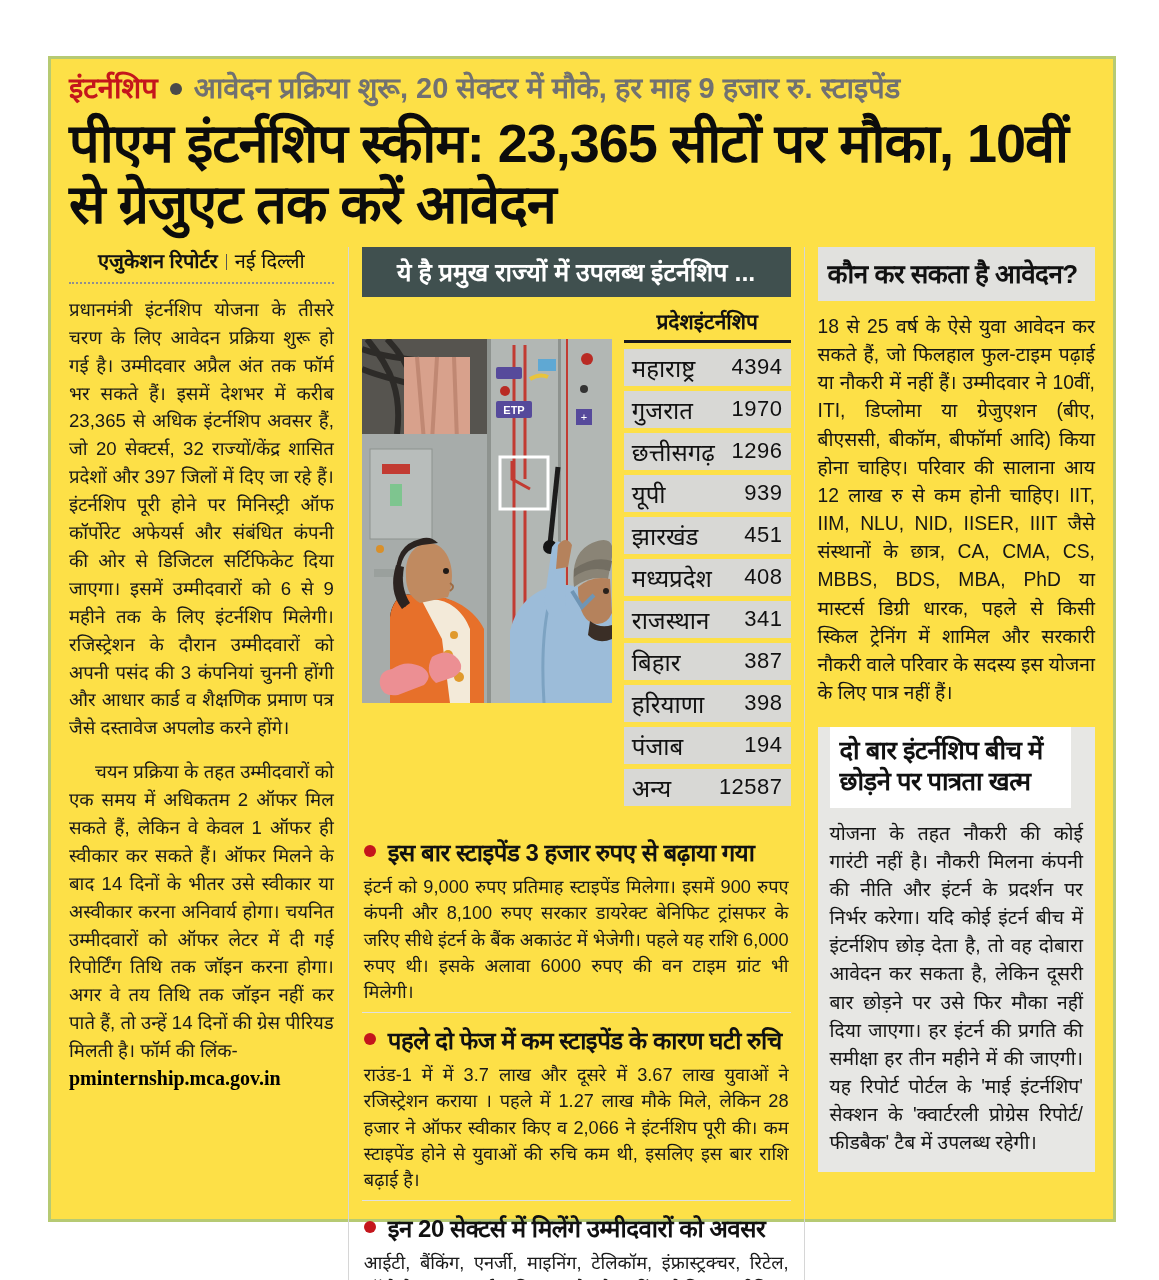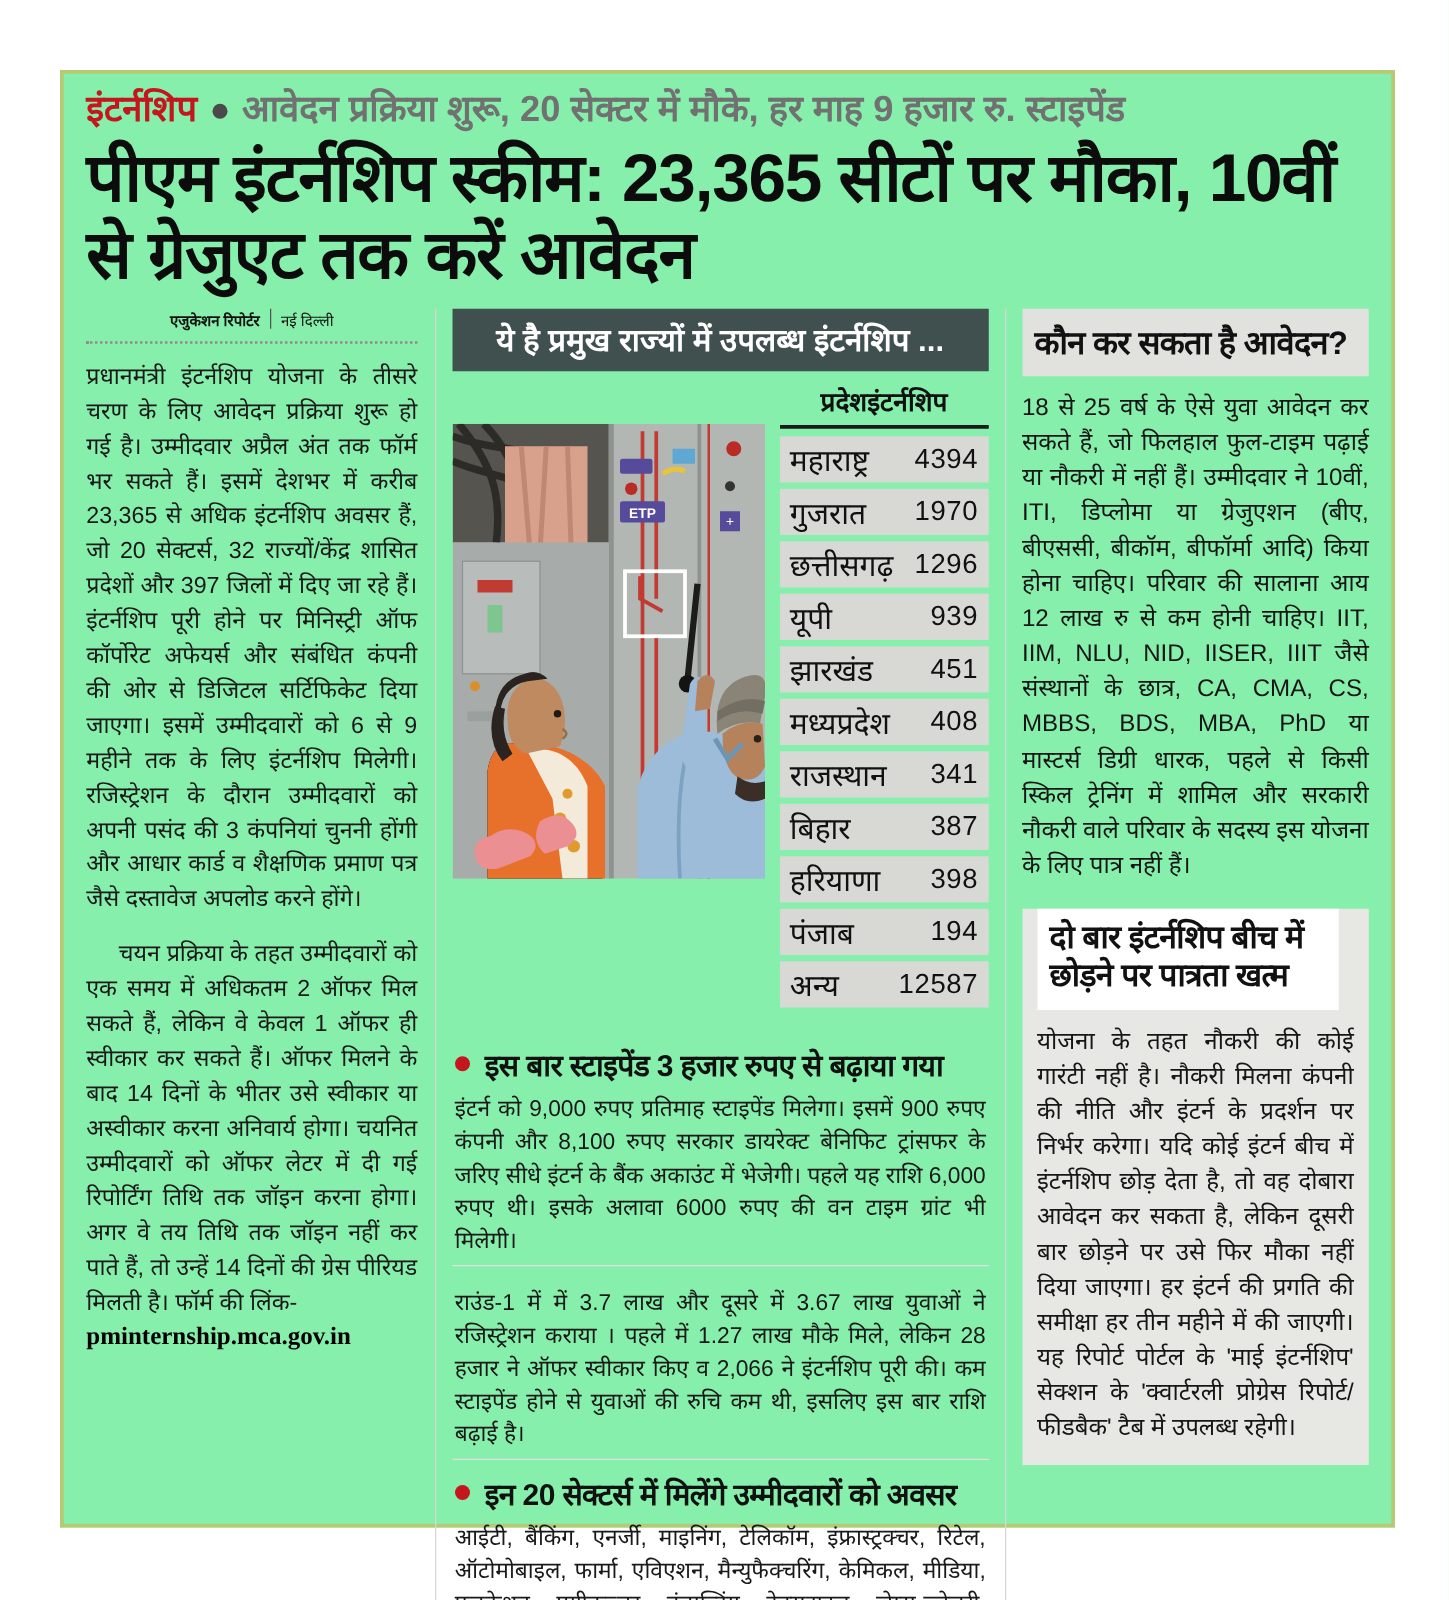--- a/index.html
+++ b/index.html
@@ -1,21 +1,21 @@
 <!DOCTYPE html>
 <html><head>
 <meta charset="utf-8">
 <style>
   * { box-sizing: border-box; margin: 0; padding: 0; }
   html,body { width:1159px; height:1280px; background:#ffffff; }
   body { font-family:"Liberation Sans", sans-serif; color:#111; position:relative; }
 
   .frame {
     position:absolute; left:48px; top:56px; width:1068px; height:1166px;
-    border:3px solid #b6ca73; background:#86efac; padding:14px 18px 12px 18px;
+    border:3px solid #b6ca73; background:#fde047; padding:14px 18px 12px 18px;
   }
 
   
   .kicker-row { display:flex; align-items:center; gap:12px; font-weight:bold; font-size:29px; line-height:1.1; }
   .kicker-label { color:#c4161c; }
   .kicker-bullet { width:12px; height:12px; border-radius:50%; background:#4a4a4a; flex:0 0 auto; }
   .kicker-sub { color:#717171; }
 
   
   .headline {
@@ -23,21 +23,21 @@
     margin-top:8px; letter-spacing:-1px; width:1010px;
   }
 
   
   .columns { display:flex; margin-top:12px; }
   .col-left { width:288px; padding-right:14px; border-right:1px solid #d6d6d6; }
   .col-mid  { width:468px; padding:0 13px; }
   .col-right{ width:300px; padding-left:13px; border-left:1px solid #d6d6d6; }
 
   
-  .byline { text-align:center; font-size:12px; padding-bottom:8px; border-bottom:2px dotted #8f8f8f; }
+  .byline { text-align:center; font-size:20px; padding-bottom:8px; border-bottom:2px dotted #8f8f8f; }
   .byline .rep { font-weight:bold; }
   .byline .sep { display:inline-block; width:1px; height:16px; background:#555; margin:0 8px; vertical-align:-2px; }
   .body-text { font-size:18.6px; line-height:1.5; text-align:justify; color:#191919;margin-top:16px; }
   .col-left .body-text.p1 { margin-top:12px; }
   .col-left .body-text.p2 { text-indent:26px; }
   .article-link { font-weight:bold; font-family:"Liberation Serif", serif; font-size:20px; color:#000; text-decoration:none; display:inline-block; margin-top:2px; }
 
   
   .panel-head { background:#40504f; color:#fff; text-align:center; font-weight:bold; font-size:25px; padding:7px 4px 9px; }
   .panel-body { display:flex; gap:12px; margin-top:6px; }
@@ -215,20 +215,24 @@
 
       <div class="sections">
         <div class="section">
           <div class="sec-head">
             <span class="sec-bullet"></span>
             <span>इस बार स्टाइपेंड 3 हजार रुपए से बढ़ाया गया</span>
           </div>
           <p class="sec-body">इंटर्न को 9,000 रुपए प्रतिमाह स्टाइपेंड मिलेगा। इसमें 900 रुपए कंपनी और 8,100 रुपए सरकार डायरेक्ट बेनिफिट ट्रांसफर के जरिए सीधे इंटर्न के बैंक अकाउंट में भेजेगी। पहले यह राशि 6,000 रुपए थी। इसके अलावा 6000 रुपए की वन टाइम ग्रांट भी मिलेगी।</p>
         </div>
         <div class="section">
+          <div class="sec-head">
+            <span class="sec-bullet"></span>
+            <span>पहले दो फेज में कम स्टाइपेंड के कारण घटी रुचि</span>
+          </div>
           <p class="sec-body">राउंड-1 में में 3.7 लाख और दूसरे में 3.67 लाख युवाओं ने रजिस्ट्रेशन कराया । पहले में 1.27 लाख मौके मिले, लेकिन 28 हजार ने ऑफर स्वीकार किए व 2,066 ने इंटर्नशिप पूरी की। कम स्टाइपेंड होने से युवाओं की रुचि कम थी, इसलिए इस बार राशि बढ़ाई है।</p>
         </div>
         <div class="section">
           <div class="sec-head">
             <span class="sec-bullet"></span>
             <span>इन 20 सेक्टर्स में मिलेंगे उम्मीदवारों को अवसर</span>
           </div>
           <p class="sec-body">आईटी, बैंकिंग, एनर्जी, माइनिंग, टेलिकॉम, इंफ्रास्ट्रक्चर, रिटेल, ऑटोमोबाइल, फार्मा, एविएशन, मैन्युफैक्चरिंग, केमिकल, मीडिया, एजुकेशन, एग्रीकल्चर, कंसल्टिंग, टेक्सटाइल, जेम्स-ज्वेलरी, हॉस्पिटैलिटी, हेल्थकेयर समेत 20 सेक्टर्स में इंटर्नशिप दी जाएगी।</p>
         </div>
       </div>

